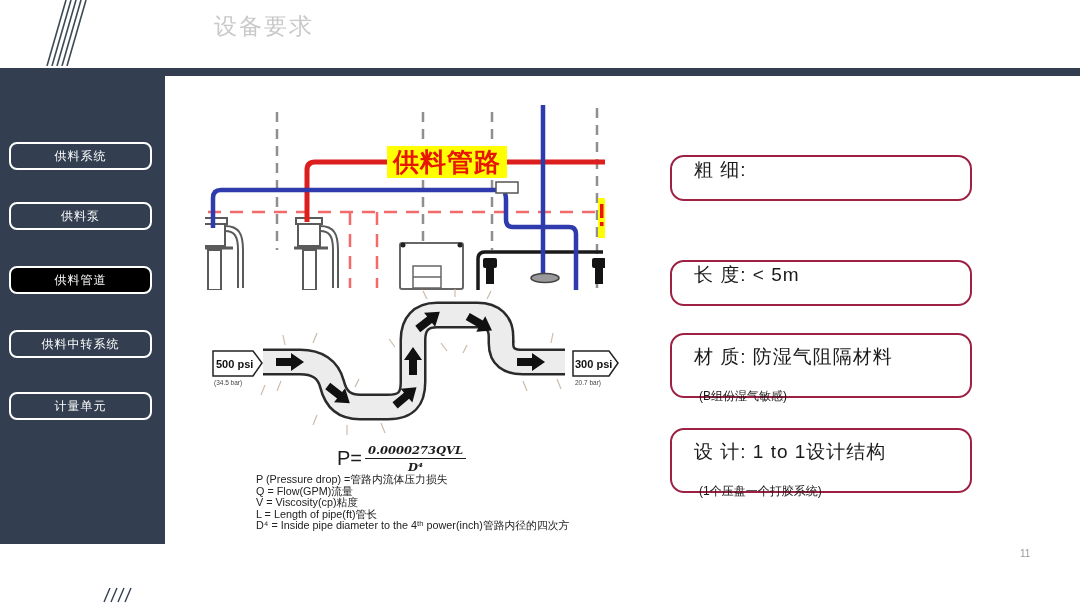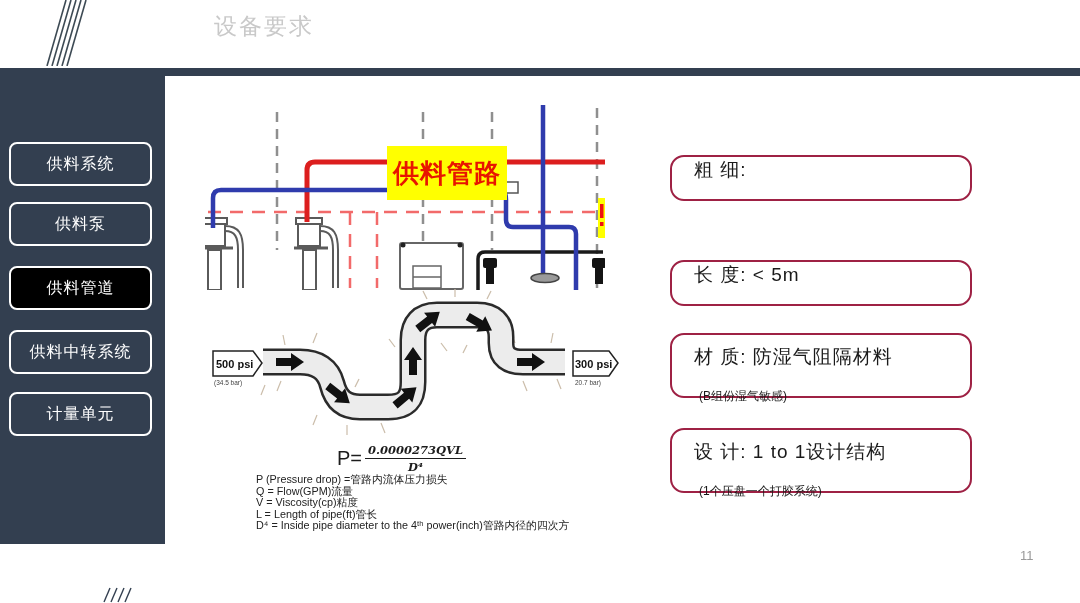--- a/index.html
+++ b/index.html
@@ -2,44 +2,44 @@
 <html><head>
 <meta charset="utf-8">
 <style>
   html,body{margin:0;padding:0;background:#fff;}
   .slide{position:relative;width:1080px;height:603px;background:#ffffff;overflow:hidden;
          font-family:"Liberation Sans","DejaVu Sans",sans-serif;}
   .page-title{position:absolute;left:214px;top:11px;font-size:23px;letter-spacing:2px;
               color:#C9C9C9;font-weight:400;}
   .top-bar{position:absolute;left:0;top:68px;width:1080px;height:8px;background:#333F50;}
   .sidebar{position:absolute;left:0;top:76px;width:165px;height:468px;background:#333F50;}
-  .nav-btn{position:absolute;left:9px;width:143px;height:44px;border:2px solid #ffffff;
-           border-radius:8px;color:#ffffff;font-size:16px;font-weight:500;display:flex;
+  .nav-btn{position:absolute;left:9px;width:143px;height:28px;border:2px solid #ffffff;
+           border-radius:8px;color:#ffffff;font-size:12px;font-weight:500;display:flex;
            align-items:center;justify-content:center;box-sizing:border-box;cursor:pointer;
            background:transparent;letter-spacing:1px;white-space:nowrap;}
   .nav-btn.active{background:#000000;}
   .schematic{position:absolute;left:205px;top:100px;}
   .pipe-label{position:absolute;left:387px;top:146px;background:#FFFF00;color:#E81500;
-              font-size:26px;font-weight:bold;line-height:30px;padding:12px 6px;letter-spacing:1px;}
+              font-size:26px;font-weight:bold;line-height:30px;padding:1px 6px;letter-spacing:1px;}
   .spipe{position:absolute;left:205px;top:287px;}
   .formula{position:absolute;left:337px;top:443px;display:flex;align-items:center;color:#1c1c1c;}
   .formula .lhs{font-size:20px;font-weight:500;margin-right:3px;}
   .frac{display:inline-flex;flex-direction:column;align-items:center;
         font-family:"DejaVu Serif","Liberation Serif",serif;font-style:italic;font-size:11.5px;font-weight:600;}
   .frac .num{border-bottom:1.5px solid #1c1c1c;padding:0 3px 1px 3px;}
   .frac .den{padding-top:1px;}
   .defs{position:absolute;left:248px;top:474px;font-size:10.8px;line-height:11.6px;
         color:#222;white-space:nowrap;margin-left:8px;}
   .req-box{position:absolute;left:670px;width:302px;border:2.5px solid #9E2144;border-radius:14px;
            box-sizing:border-box;background:#fff;color:#1a1a1a;}
   .req-box .t{font-size:19px;padding-left:22px;letter-spacing:1px;white-space:nowrap;}
   .req-box .s{font-size:12px;padding-left:27px;margin-top:18px;white-space:nowrap;}
   .req-single{display:flex;align-items:flex-start;height:46px;margin-top:28px;}
   .req-double{padding-top:9px;height:65px;}
-  .page-num{position:absolute;left:1020px;top:548px;font-size:13px;color:#9a9a9a;}
+  .page-num{position:absolute;left:1020px;top:548px;font-size:10px;color:#9a9a9a;}
   svg{display:block;}
 </style>
 </head>
 <body>
 
 <div class="slide">
 
   <svg style="position:absolute;left:40px;top:0;" width="60" height="66" viewBox="0 0 60 66">
     <g stroke="#3D4A54" stroke-width="1.6">
       <line x1="7" y1="66" x2="26" y2="0"></line>

